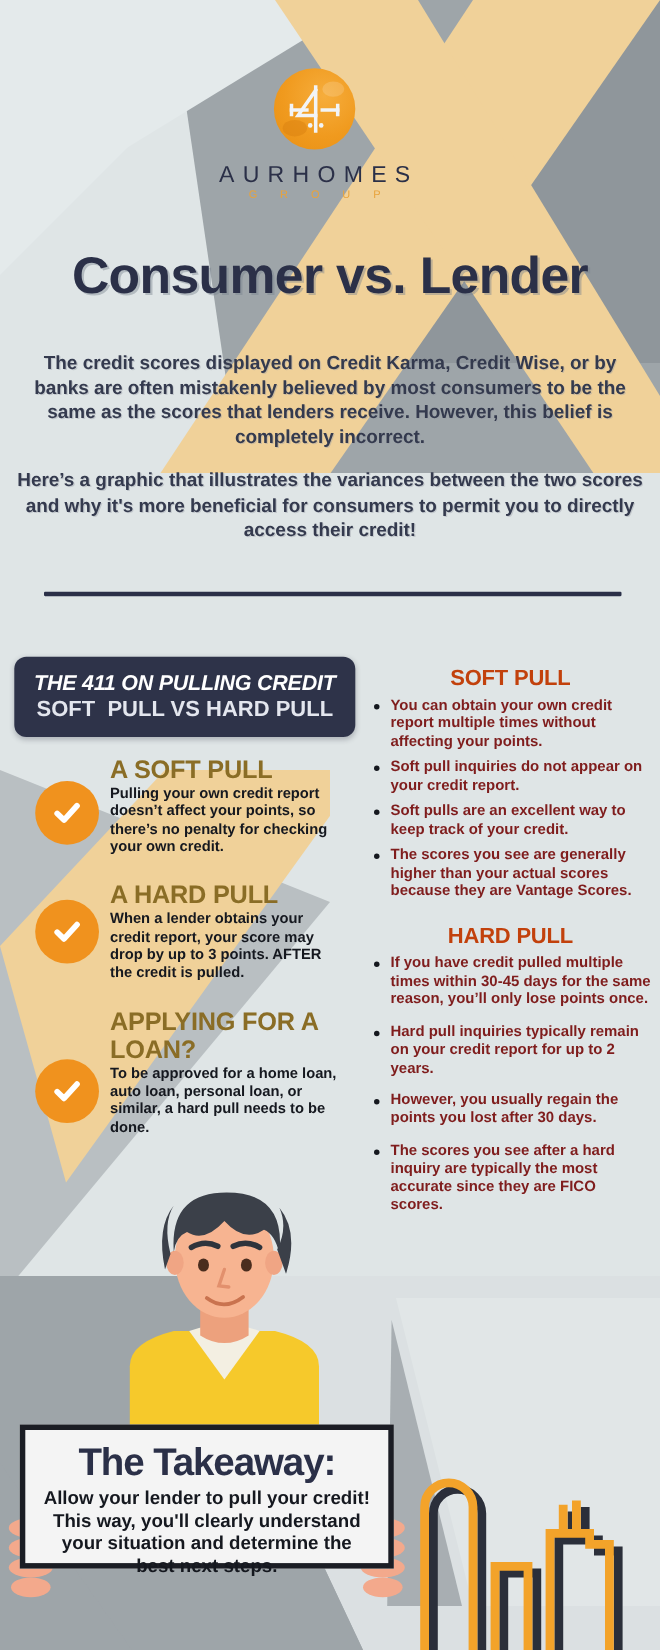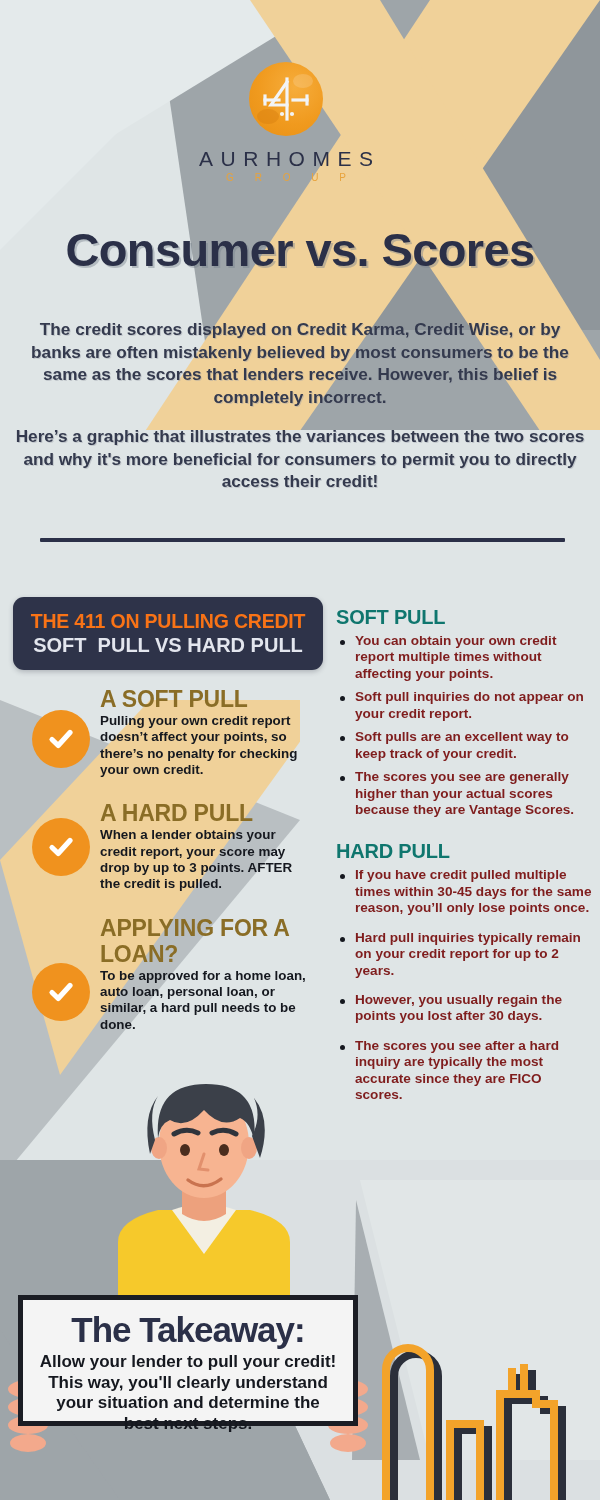--- a/index.html
+++ b/index.html
@@ -76,22 +76,23 @@
   }
 
   
   .badge-box {
     position:absolute; top:597px; left:13px; width:310px; height:73px;
     background:#2e3349; border-radius:11px; z-index:4;
     display:flex; flex-direction:column; align-items:center; justify-content:center;
     box-shadow:0 2px 5px rgba(40,45,60,.25);
   }
   .badge-title {
-    color:#f97316; font-weight:bold; font-size:19.5px; letter-spacing:-0.2px;
+    color:#ffffff; font-weight:bold; font-size:19.5px; letter-spacing:-0.2px;
     white-space:nowrap;
+    font-style:italic;
   }
   .badge-sub {
     color:#e3e6ee; font-weight:bold; font-size:20px; margin-top:1px;
     white-space:pre;
   }
 
   
   .check-list { position:absolute; top:686px; left:0; width:320px; z-index:4; }
   .check-item { position:relative; margin-bottom:22px; padding-left:100px; padding-right:8px; }
   .check-circle {
@@ -108,21 +109,21 @@
     margin-top:1px;
   }
   
   .check-item.it0 .check-circle { top:24px; }
   .check-item.it1 .check-circle { top:18px; }
   .check-item.it2 .check-circle { top:48px; }
 
   
   .right-col { position:absolute; top:606px; left:336px; width:256px; z-index:4; }
   .rc-head {
-    text-align:left; color:#0f766e; font-weight:bold; font-size:20px;
+    text-align:center; color:#c2410c; font-weight:bold; font-size:20px;
     letter-spacing:-0.2px; margin-bottom:4px;
   }
   .rc-head.second { margin-top:22px; }
   .rc-list { list-style:none; }
   .rc-list li {
     position:relative; padding-left:19px; margin-bottom:7px;
     color:#7f1d1d; font-weight:bold; font-size:13.6px; line-height:1.21;
   }
   .rc-list li::before {
     content:""; position:absolute; left:4px; top:7px;
@@ -212,21 +213,21 @@
           <path d="M58 34 L58 42"></path>
         </g>
         <circle cx="33" cy="52" r="2.1" fill="#f2f4f6"></circle>
         <circle cx="43" cy="52" r="2.1" fill="#f2f4f6"></circle>
       </svg>
     </div>
     <div class="wordmark">AURHOMES</div>
     <div class="wordmark-sub">G R O U P</div>
   </div>
 
-  <div class="main-title">Consumer vs. Scores</div>
+  <div class="main-title">Consumer vs. Lender</div>
 
   <div class="intro">
     <p>The credit scores displayed on Credit Karma, Credit Wise, or by banks are often mistakenly believed by most consumers to be the same as the scores that lenders receive. However, this belief is completely incorrect.</p>
     <p>Here’s a graphic that illustrates the variances between the two scores and why it's more beneficial for consumers to permit you to directly access their credit!</p>
   </div>
   <div class="divider"></div>
 
   <div class="badge-box">
     <div class="badge-title">THE 411 ON PULLING CREDIT</div>
     <div class="badge-sub">SOFT  PULL VS HARD PULL</div>

